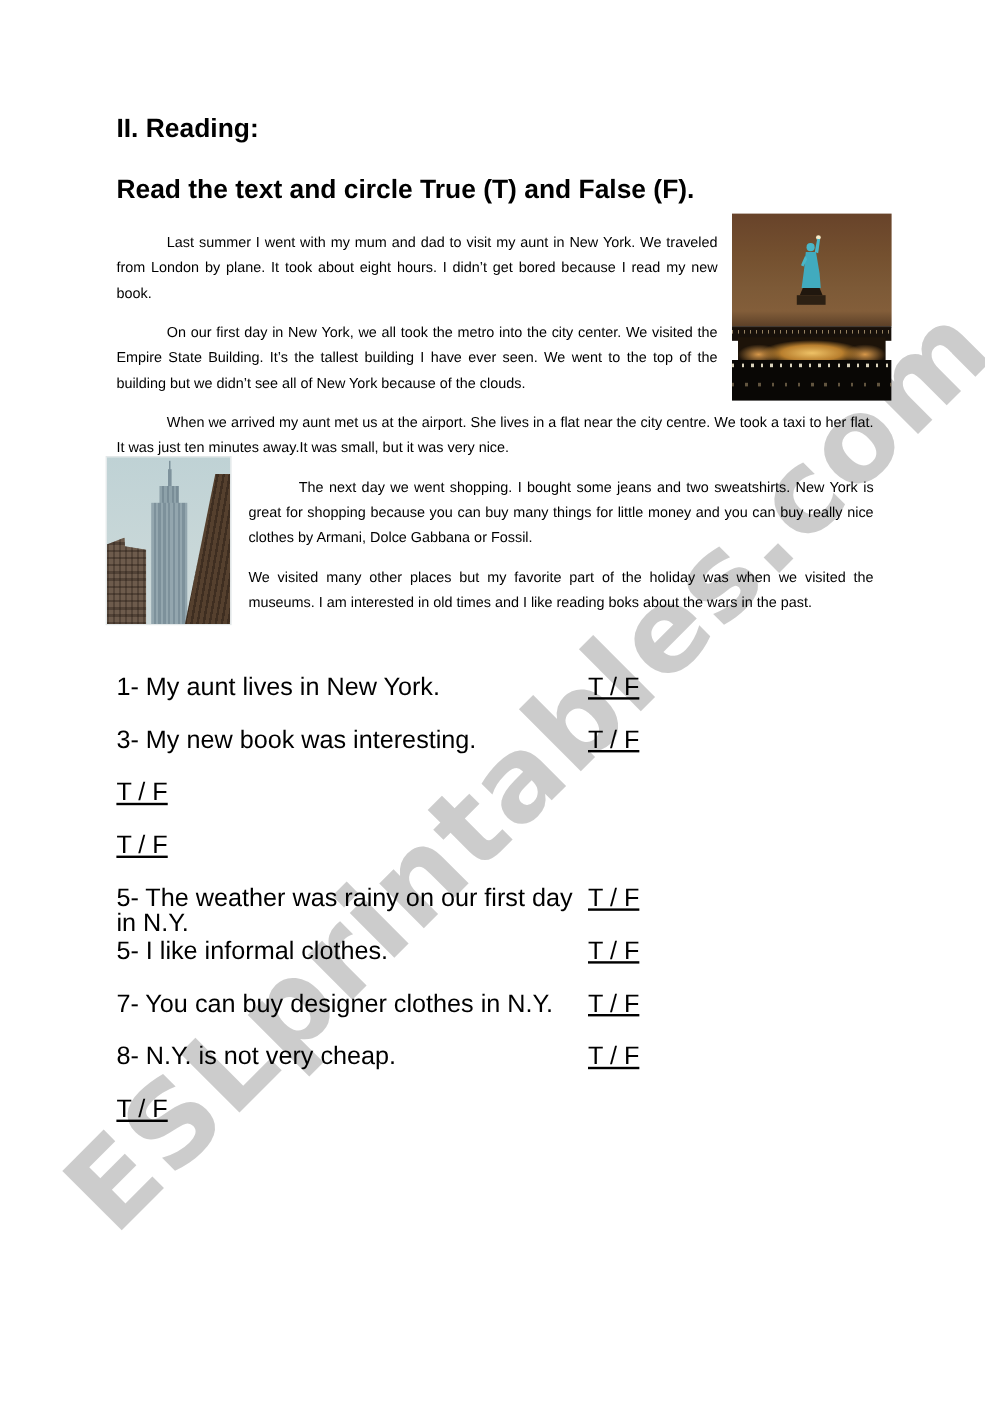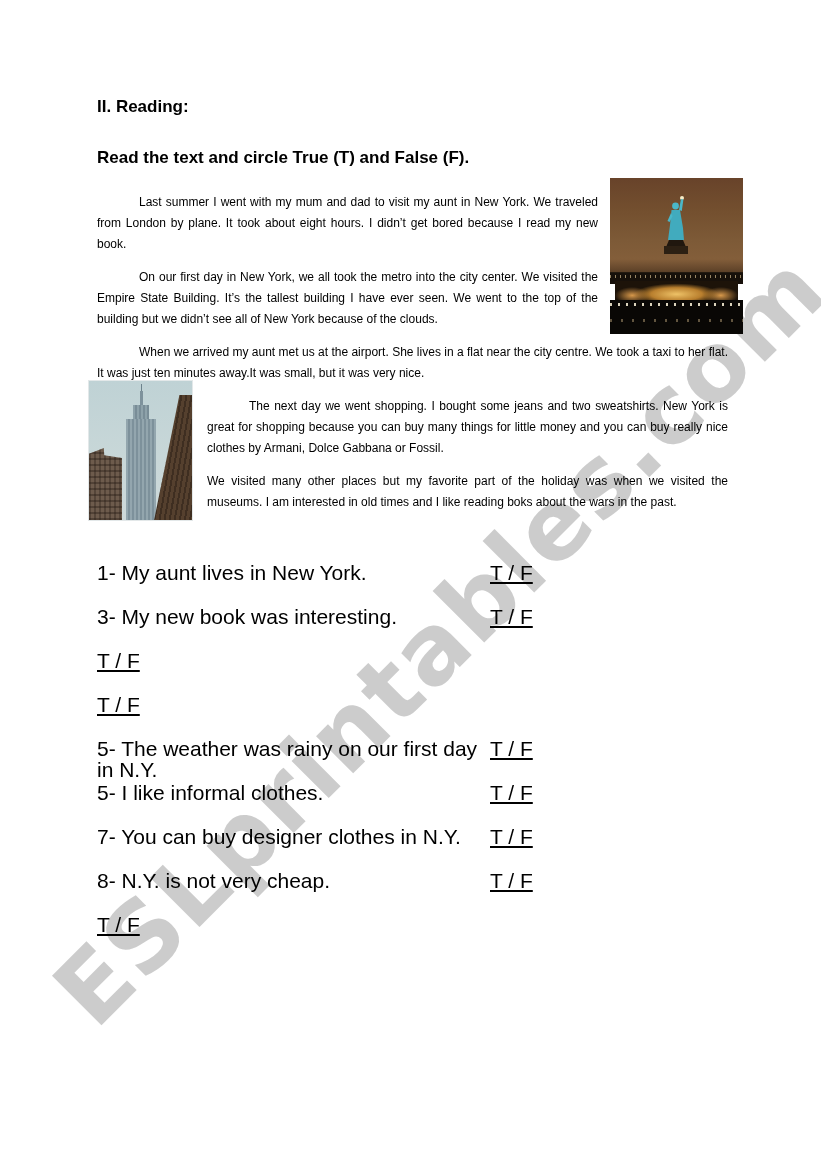--- a/index.html
+++ b/index.html
@@ -30,21 +30,21 @@
   }
 
   .content {
     position: absolute;
     left: 97px; top: 97px;
     width: 631px;
     z-index: 1;
   }
 
   .section-title, .instructions {
-    font-size: 17px; line-height: 20px;
+    font-size: 22px; line-height: 20px;
     font-weight: bold;
     margin: 0;
   }
   .section-title { margin-bottom: 31px; }
   .instructions  { margin-bottom: 24px; margin-top: 24px; }
 
   .reading { overflow: visible; }
   .reading p {
     margin: 0 0 12px;
     font-size: 12px;

